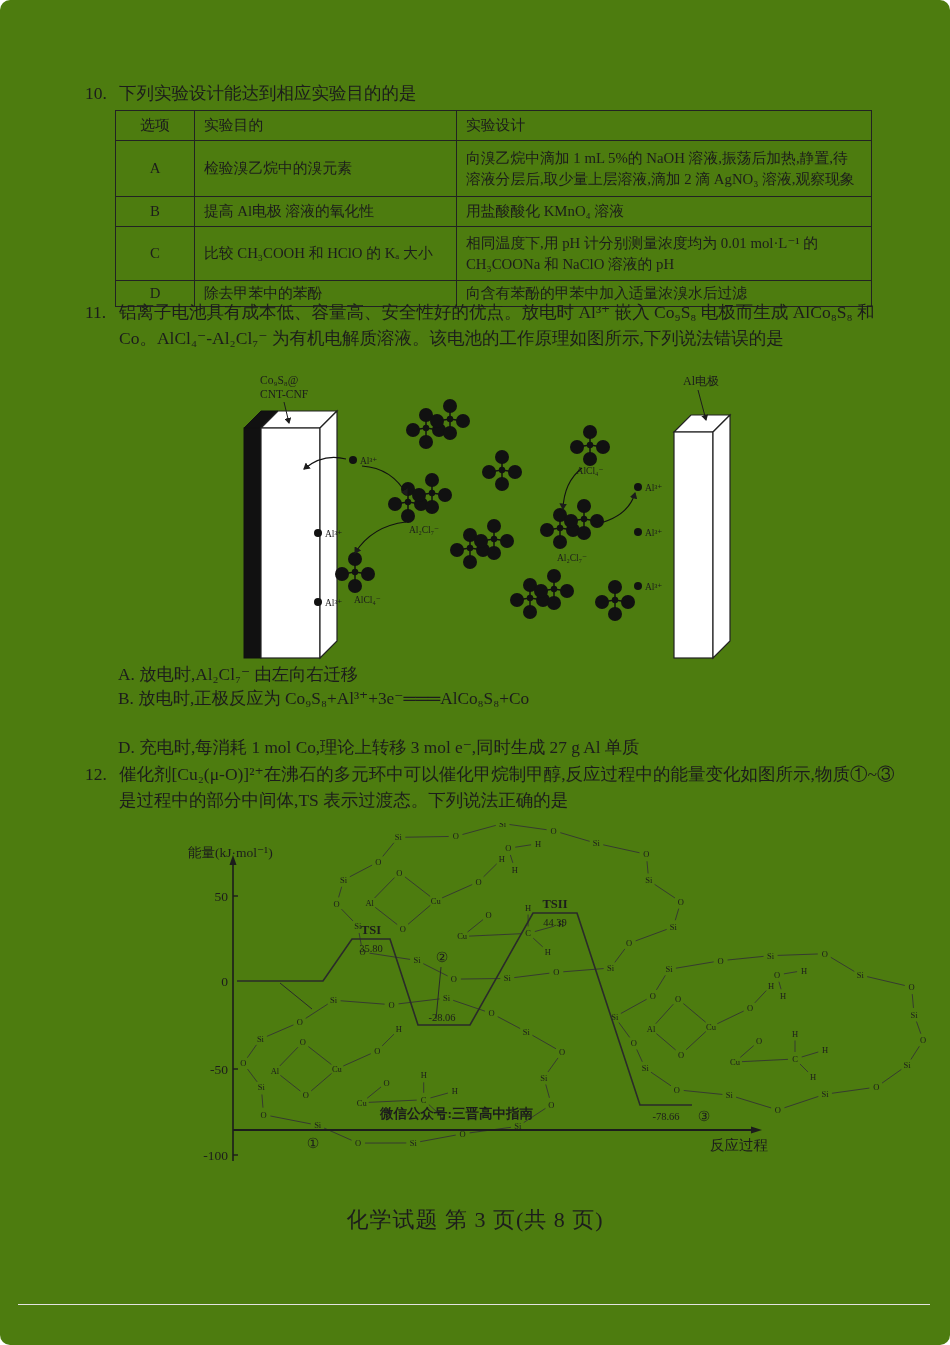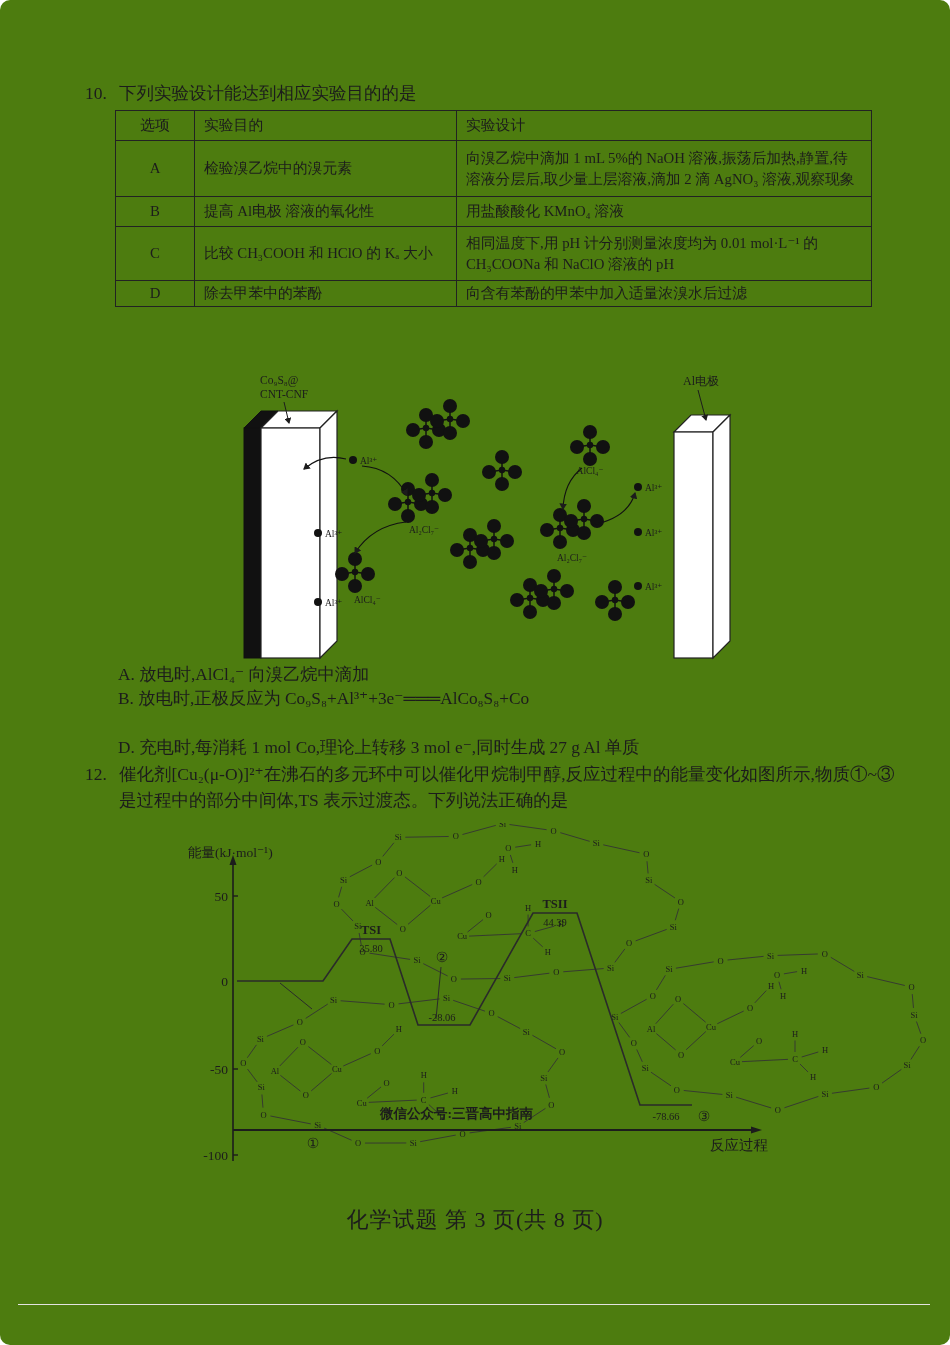--- a/index.html
+++ b/index.html
@@ -61,20 +61,24 @@
       <td>相同温度下,用 pH 计分别测量浓度均为 0.01 mol·L⁻¹ 的 CH₃COONa 和 NaClO 溶液的 pH</td>
     </tr>
     <tr>
       <td class="c-opt">D</td>
       <td class="c-purpose">除去甲苯中的苯酚</td>
       <td>向含有苯酚的甲苯中加入适量浓溴水后过滤</td>
     </tr>
   </tbody>
     </table>
 
+  <div class="stem" id="q11-block">
+    <span class="qnum">11.</span>
+    <span class="qtext">铝离子电池具有成本低、容量高、安全性好的优点。放电时 Al³⁺ 嵌入 Co₉S₈ 电极而生成 AlCo₈S₈ 和 Co。AlCl₄⁻-Al₂Cl₇⁻ 为有机电解质溶液。该电池的工作原理如图所示,下列说法错误的是</span>
+  </div>
 
   <svg id="battery-svg" width="540" height="296" viewBox="0 0 540 296">
     <defs>
       <marker id="ah" markerWidth="7" markerHeight="7" refX="5" refY="3.5" orient="auto">
         <path d="M0,0 L6,3.5 L0,7 z" fill="#1c1c1c"></path>
       </marker>
     </defs>
 
     <g>
       <polygon points="14,58 31,41 48,41 31,58" fill="#111" stroke="#111"></polygon>
@@ -239,21 +243,21 @@
         <circle cx="408" cy="216" r="4" fill="#111"></circle>
         <text x="415" y="220" font-size="9.5">Al³⁺</text>
         <path d="M116,89 Q93,83 74,99" fill="none" stroke="#111" stroke-width="1.1" marker-end="url(#ah)"></path>
         <path d="M132,96 Q162,98 177,125" fill="none" stroke="#111" stroke-width="1.1" marker-end="url(#ah)"></path>
         <path d="M176,152 Q142,156 125,183" fill="none" stroke="#111" stroke-width="1.1" marker-end="url(#ah)"></path>
         <path d="M352,98 Q334,112 333,139" fill="none" stroke="#111" stroke-width="1.1" marker-end="url(#ah)"></path>
         <path d="M362,155 Q398,148 405,123" fill="none" stroke="#111" stroke-width="1.1" marker-end="url(#ah)"></path>
       </g>
   </svg>
 
-  <div class="optline" style="top:663px;"><span>A.</span> <span>放电时,AlCl₄⁻ 向溴乙烷中滴加</span></div>
+  <div class="optline" style="top:663px;"><span>A.</span> <span>放电时,Al₂Cl₇⁻ 由左向右迁移</span></div>
   <div class="optline" style="top:687px;"><span>B.</span> <span>放电时,正极反应为 Co₉S₈+Al³⁺+3e⁻═══AlCo₈S₈+Co</span></div>
   <div class="optline" style="top:736px;"><span>D.</span> <span>充电时,每消耗 1 mol Co,理论上转移 3 mol e⁻,同时生成 27 g Al 单质</span></div>
 
   <div class="stem" id="q12-block">
     <span class="qnum">12.</span>
     <span class="qtext">催化剂[Cu₂(μ-O)]²⁺在沸石的多元环中可以催化甲烷制甲醇,反应过程中的能量变化如图所示,物质①~③是过程中的部分中间体,TS 表示过渡态。下列说法正确的是</span>
   </div>
 
   <svg id="energy-svg" width="770" height="352" viewBox="0 0 770 352">
     <g id="rings">

